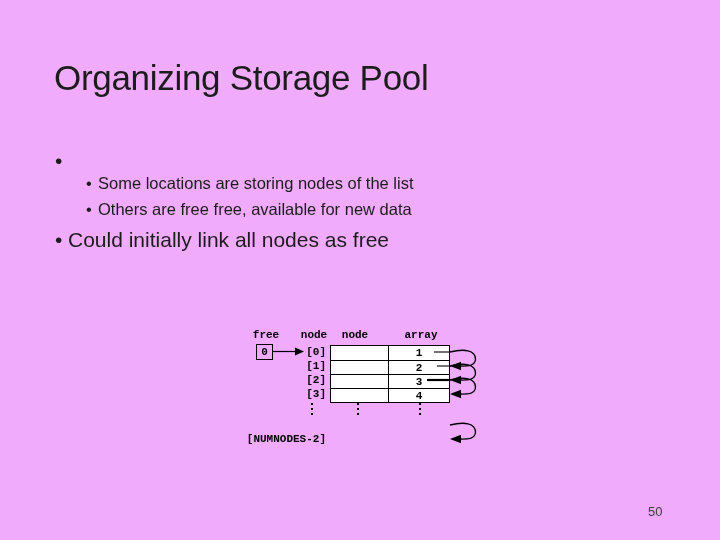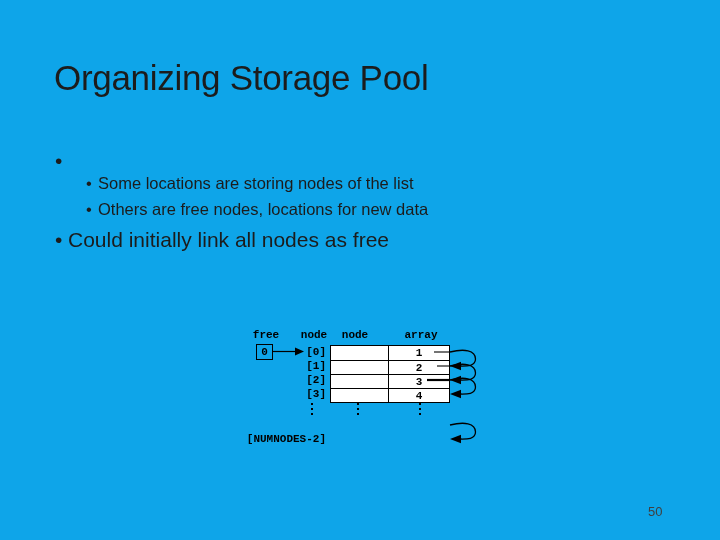--- a/index.html
+++ b/index.html
@@ -1,17 +1,17 @@
 <!DOCTYPE html>
 <html><head>
 <meta charset="utf-8">
 <style>
   html,body{margin:0;padding:0;background:#ffffff;}
   .slide{
-    position:relative;width:720px;height:540px;background:#0ea5e9;
+    position:relative;width:720px;height:540px;background:#f0abfc;
     font-family:"Liberation Sans",sans-serif;color:#111;overflow:hidden;
   }
   .abs{position:absolute;}
   
   .title{
     left:54px;top:60px;font-size:35px;line-height:1;letter-spacing:-0.3px;
     color:#1c1c1c;white-space:nowrap;
   }
   
   .b-row{display:flex;white-space:nowrap;color:#1c1c1c;}
@@ -49,21 +49,21 @@
 
   <div class="abs b-row b1" style="top:150px;">
     <span class="glyph">•</span>
   </div>
   <div class="abs b-row b2" style="top:175px;">
     <span class="glyph">•</span>
     <span>Some locations are storing nodes of the list</span>
   </div>
   <div class="abs b-row b2" style="top:201px;">
     <span class="glyph">•</span>
-    <span>Others are free nodes, locations for new data</span>
+    <span>Others are free free, available for new data</span>
   </div>
   <div class="abs b-row b1" style="top:229px;">
     <span class="glyph">•</span>
     <span>Could initially link all nodes as free</span>
   </div>
 
   <div class="abs" style="left:0;top:0;width:720px;height:540px;">
 
     <div class="abs mono hdr" style="left:244px;">free</div>
     <div class="abs mono hdr" style="left:292px;">node</div>

